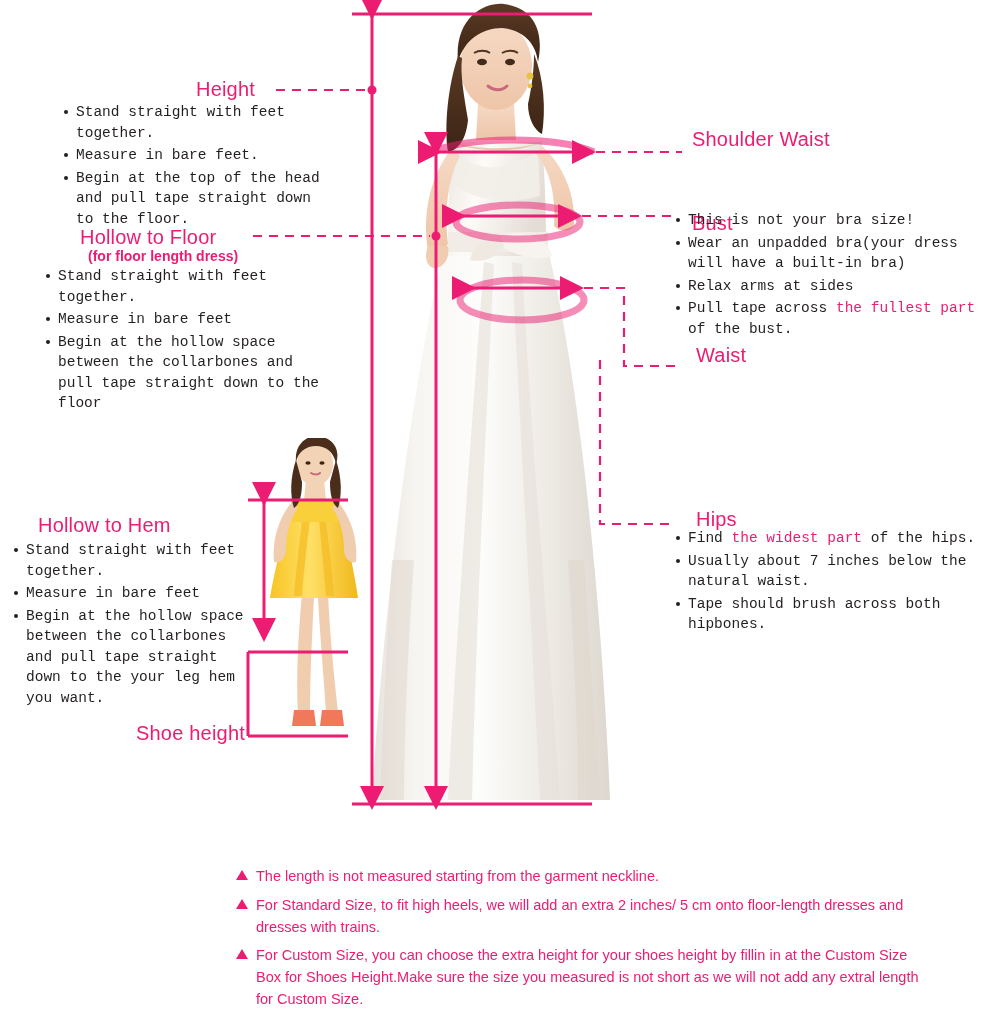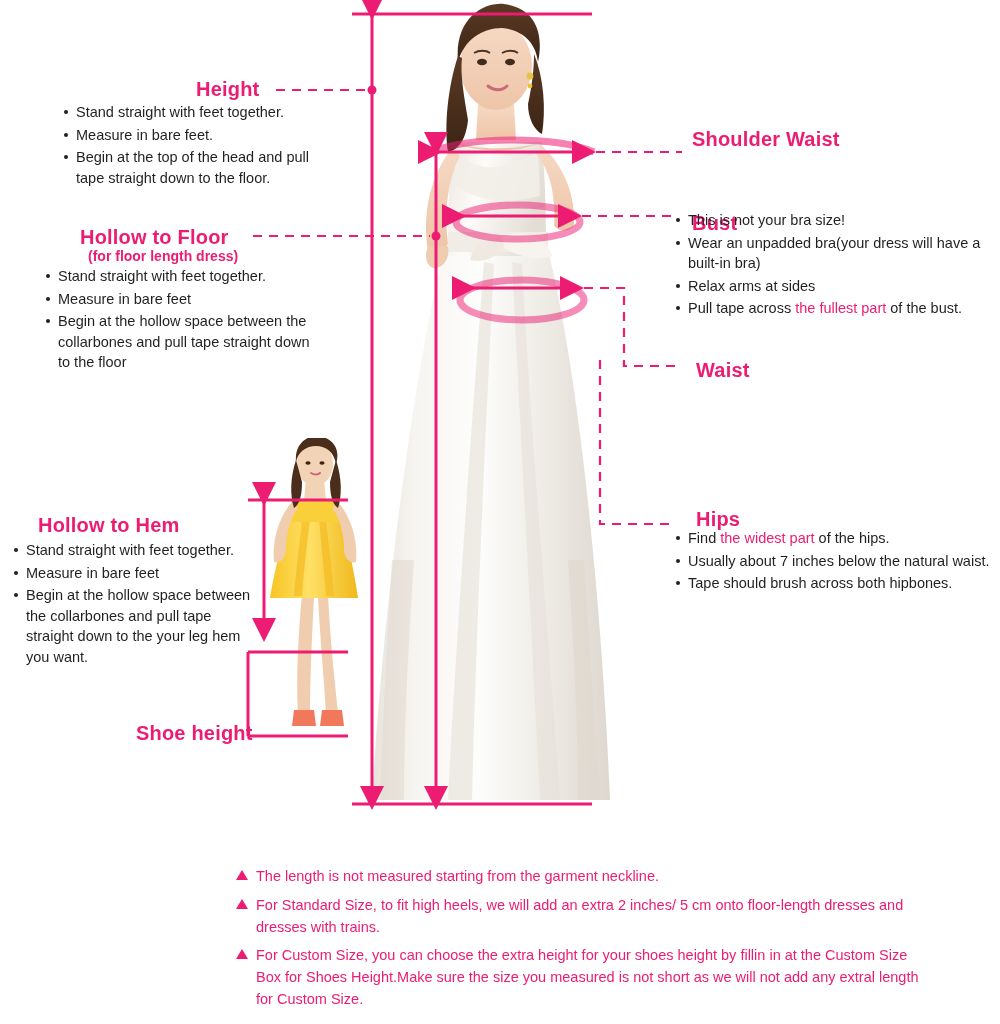--- a/index.html
+++ b/index.html
@@ -19,21 +19,21 @@
   }
   .abs { position: absolute; }
 
   
   .fig-svg { position: absolute; }
 
   
   .head {
     position: absolute;
     color: #ec1c72;
-    font-weight: bold;
+    font-weight: normal;
     font-size: 20px;
     letter-spacing: .2px;
     white-space: nowrap;
   }
   .subhead {
     position: absolute;
     color: #ec1c72;
     font-weight: bold;
     font-size: 14px;
     white-space: nowrap;
@@ -41,20 +41,21 @@
 
   
   ul.bl {
     position: absolute;
     margin: 0;
     padding: 0;
     list-style: none;
     color: #231f20;
     font-size: 14.5px;
     line-height: 1.42;
+    font-family: Liberation Mono, monospace;
   }
   ul.bl li {
     position: relative;
     padding-left: 14px;
     margin-bottom: 2px;
   }
   ul.bl li::before {
     content: "";
     position: absolute;
     left: 2px;
@@ -263,21 +264,21 @@
   <div class="head" style="left:692px; top:128px;">Shoulder Waist</div>
 
   <div class="head" style="left:692px; top:192px;margin-top:20px;">Bust</div>
   <ul class="bl" style="left:674px; top:210px; width:322px;">
     <li>This is not your bra size!</li>
     <li>Wear an unpadded bra(your dress will have a built-in bra)</li>
     <li>Relax arms at sides</li>
     <li><span>Pull tape across </span><span class="pink-em">the fullest part</span><span> of the bust.</span></li>
   </ul>
 
-  <div class="head" style="left:696px; top:344px;margin-top:15px;">Waist</div>
+  <div class="head" style="left:696px; top:344px;">Waist</div>
 
   <div class="head" style="left:696px; top:508px;">Hips</div>
   <ul class="bl" style="left:674px; top:528px; width:320px;">
     <li><span>Find </span><span class="pink-em">the widest part</span><span> of the hips.</span></li>
     <li>Usually about 7 inches below the natural waist.</li>
     <li>Tape should brush across both hipbones.</li>
   </ul>
 
   <div class="notes">
     <div class="note">The length is not measured starting from the garment neckline.</div>

